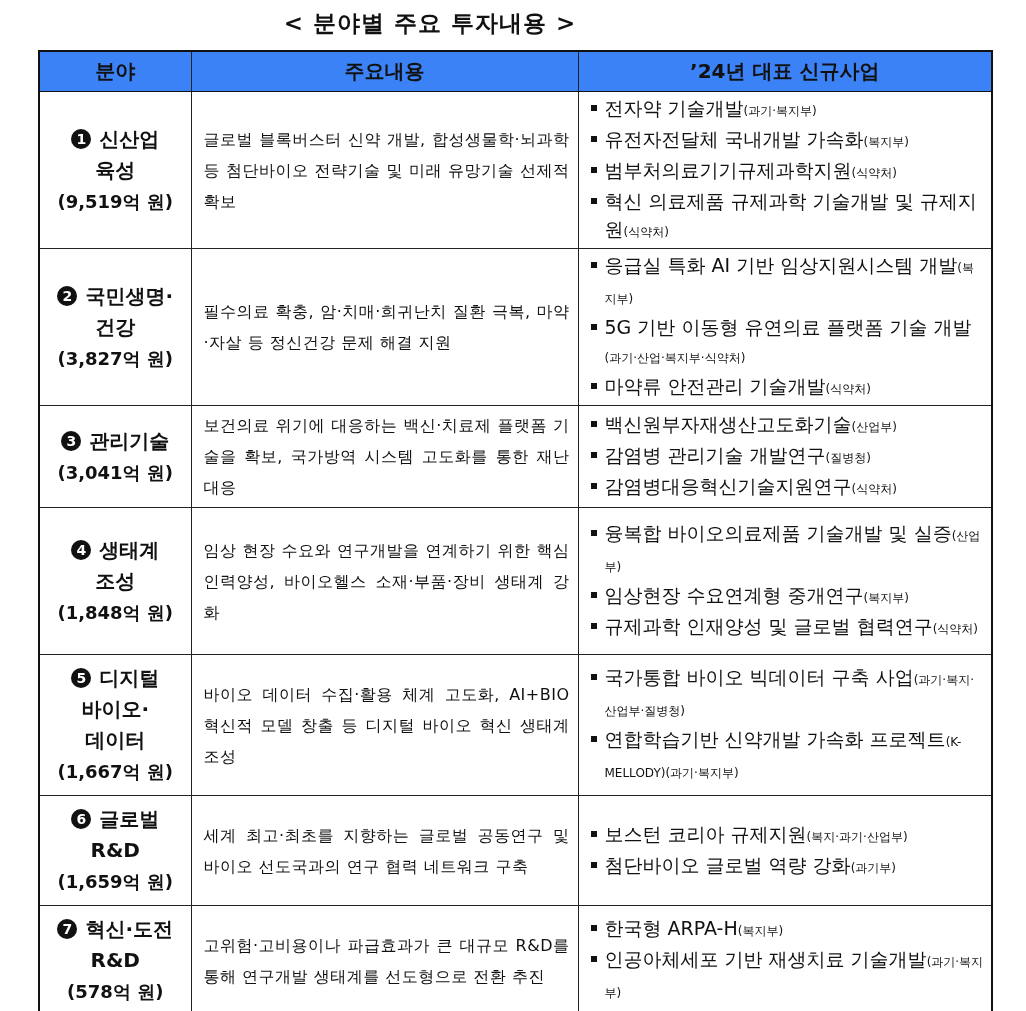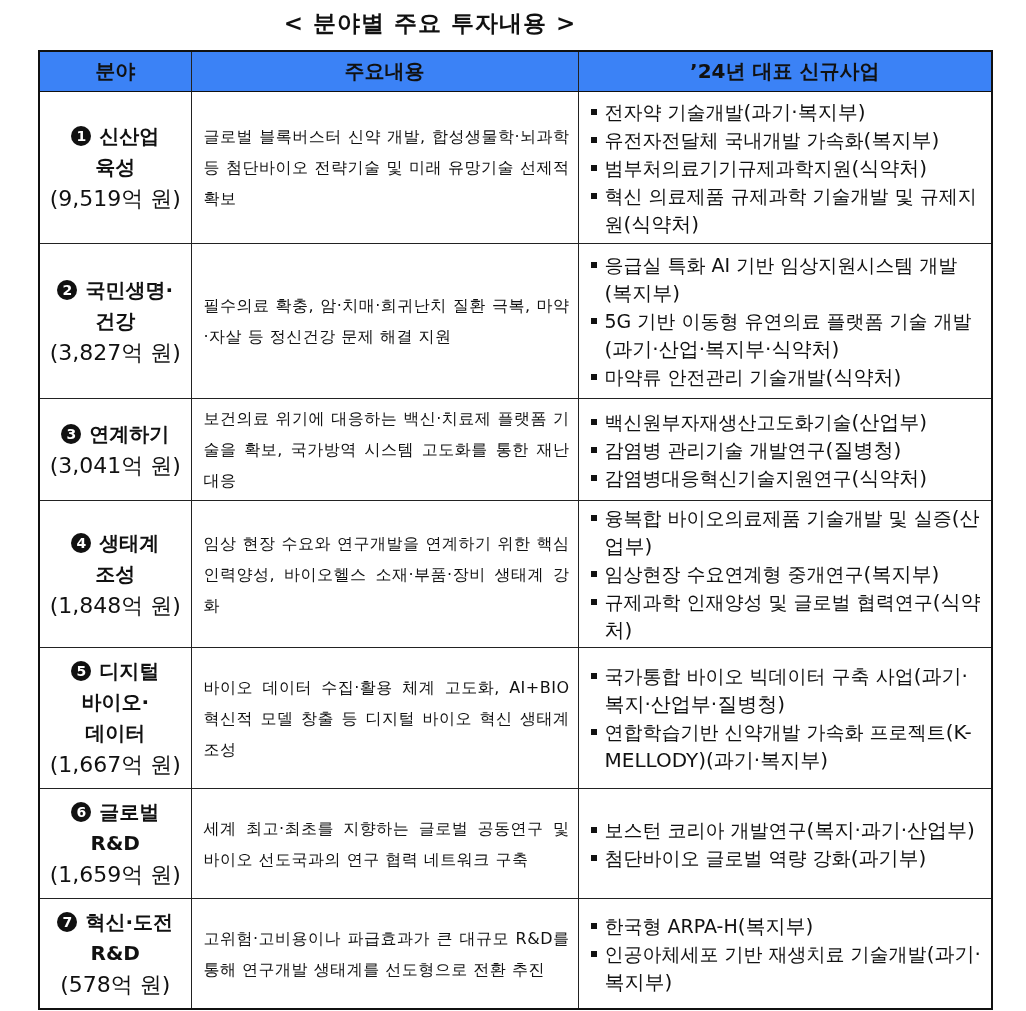--- a/index.html
+++ b/index.html
@@ -19,31 +19,31 @@
   table.grid col.c1 { width: 152px; }
   table.grid col.c2 { width: 387px; }
   table.grid col.c3 { width: 414px; }
   th, td { border: 1px solid #222; vertical-align: middle; padding: 0; }
   th {
     background: #3b82f6; height: 39px; font-size: 20px; font-weight: bold;
     text-align: center; border-bottom: 1.5px solid #111;
   }
   td.field { text-align: center; font-size: 20px; line-height: 31px; padding: 8px 2px; }
   td.field .name { font-weight: bold; }
-  td.field .amt { font-weight: normal; font-size: 22px; }
+  td.field .amt { font-weight: bold; font-size: 18px; }
   td.content {
     font-size: 16px; line-height: 31px; padding: 0 8px 0 12px;
     text-align: justify; letter-spacing: 0.5px;
   }
   td.projects { font-size: 19px; line-height: 28px; padding: 2px 6px 2px 12px; }
   .proj { position: relative; padding-left: 14px; }
   .proj .bullet {
     position: absolute; left: 0; top: 11px; width: 6px; height: 6px; background: #111;
   }
-  .proj .agency { font-size: 20px; }
+  .proj .agency { font-size: 12px; }
   .proj.gap { }
   .num {
     display: inline-block; width: 20px; height: 20px; border-radius: 50%;
     background: #111; color: #fff; font-size: 14px; line-height: 20px;
     text-align: center; font-weight: bold; vertical-align: 2px; margin-right: 8px;
   }
 </style>
 </head>
 <body>
 
@@ -85,21 +85,21 @@
         </td>
         <td class="content">필수의료 확충, 암·치매·희귀난치 질환 극복, 마약·자살 등 정신건강 문제 해결 지원</td>
         <td class="projects">
           <div class="proj"><span class="bullet"></span><span>응급실 특화 AI 기반 임상지원시스템 개발</span><span class="agency">(복지부)</span></div>
           <div class="proj"><span class="bullet"></span><span>5G 기반 이동형 유연의료 플랫폼 기술 개발</span><span class="agency">(과기·산업·복지부·식약처)</span></div>
           <div class="proj"><span class="bullet"></span><span>마약류 안전관리 기술개발</span><span class="agency">(식약처)</span></div>
         </td>
       </tr>
       <tr style="height: 102px;">
         <td class="field">
-          <div class="name"><span class="num">3</span><span>연계하기</span></div>
+          <div class="name"><span class="num">3</span><span>관리기술</span></div>
           <div class="amt">(3,041억 원)</div>
         </td>
         <td class="content">보건의료 위기에 대응하는 백신·치료제 플랫폼 기술을 확보, 국가방역 시스템 고도화를 통한 재난대응</td>
         <td class="projects">
           <div class="proj"><span class="bullet"></span><span>백신원부자재생산고도화기술</span><span class="agency">(산업부)</span></div>
           <div class="proj"><span class="bullet"></span><span>감염병 관리기술 개발연구</span><span class="agency">(질병청)</span></div>
           <div class="proj"><span class="bullet"></span><span>감염병대응혁신기술지원연구</span><span class="agency">(식약처)</span></div>
         </td>
       </tr>
       <tr style="height: 147px;">
@@ -129,21 +129,21 @@
         </td>
       </tr>
       <tr style="height: 100px;">
         <td class="field">
           <div class="name"><span class="num">6</span><span>글로벌</span></div>
           <div class="name"><span>R&amp;D</span></div>
           <div class="amt">(1,659억 원)</div>
         </td>
         <td class="content">세계 최고·최초를 지향하는 글로벌 공동연구 및 바이오 선도국과의 연구 협력 네트워크 구축</td>
         <td class="projects">
-          <div class="proj"><span class="bullet"></span><span>보스턴 코리아 개발연구</span><span class="agency">(복지·과기·산업부)</span></div>
+          <div class="proj"><span class="bullet"></span><span>보스턴 코리아 규제지원</span><span class="agency">(복지·과기·산업부)</span></div>
           <div class="proj gap"><span class="bullet"></span><span>첨단바이오 글로벌 역량 강화</span><span class="agency">(과기부)</span></div>
         </td>
       </tr>
       <tr style="height: 101px;">
         <td class="field">
           <div class="name"><span class="num">7</span><span>혁신·도전</span></div>
           <div class="name"><span>R&amp;D</span></div>
           <div class="amt">(578억 원)</div>
         </td>
         <td class="content">고위험·고비용이나 파급효과가 큰 대규모 R&amp;D를 통해 연구개발 생태계를 선도형으로 전환 추진</td>

